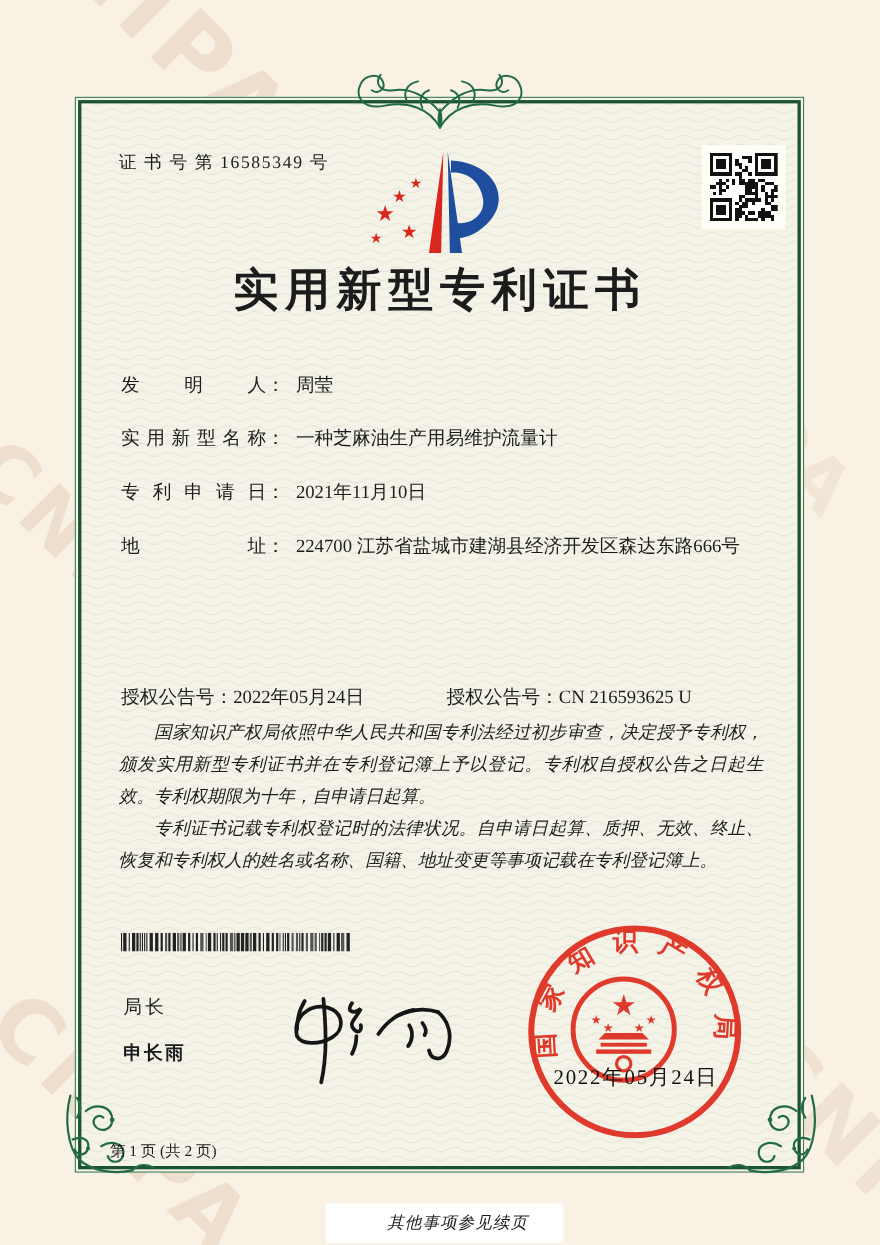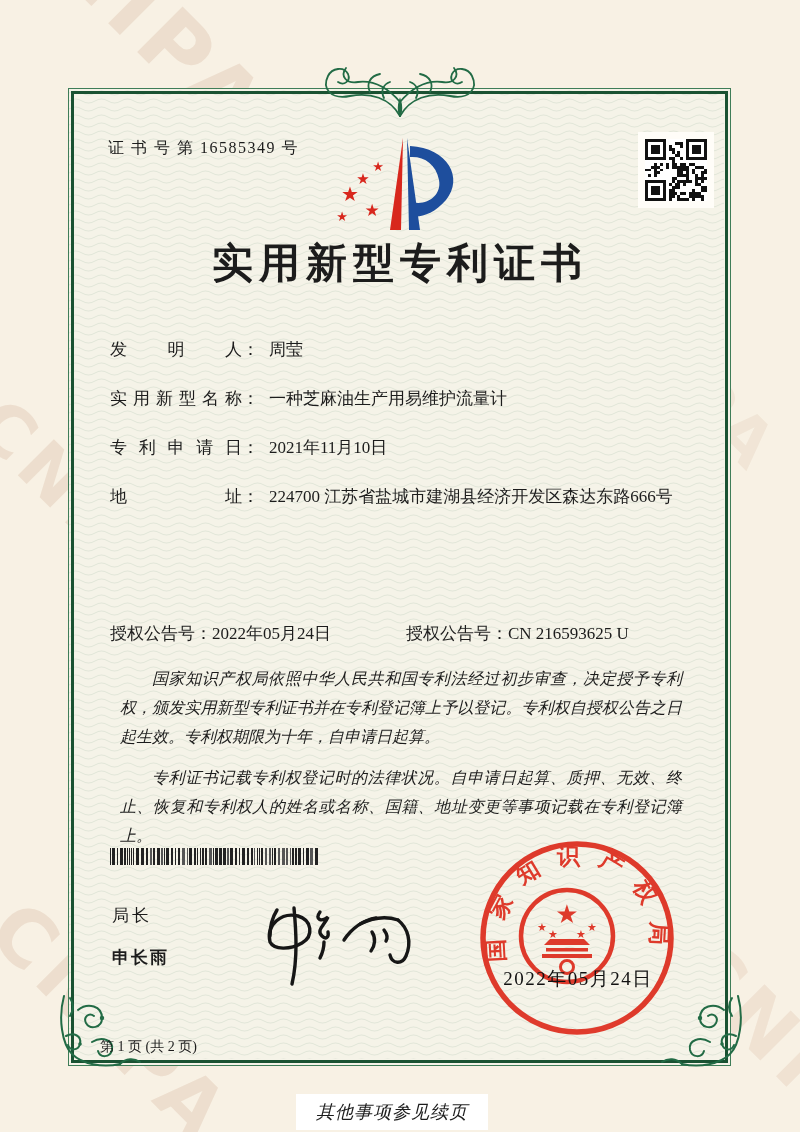--- a/index.html
+++ b/index.html
@@ -49,37 +49,37 @@
     text-align:center;font-size:41px;font-weight:700;letter-spacing:6px;
   }
   .fields{position:absolute;left:110px;top:336px;width:585px;font-size:17px;}
   .field-row{height:27px;line-height:27px;margin-bottom:22px;white-space:nowrap;}
   .field-label{display:inline-block;width:132px;text-align:justify;text-align-last:justify;}
   .field-value{margin-left:10px;}
   .grant-row{position:absolute;left:110px;top:620px;font-size:17px;line-height:27px;white-space:nowrap;}
   .grant-right{position:absolute;left:296px;top:0;}
   .paragraphs{position:absolute;left:108px;top:652px;width:586px;}
   .paragraphs p{
-    margin:12px;font-size:16px;line-height:29px;text-indent:2em;
+    margin:0;font-size:16px;line-height:29px;text-indent:2em;
     text-align:justify;font-style:italic;
   }
   .barcode{position:absolute;left:110px;top:848px;}
   .signer-title{position:absolute;left:112px;top:904px;font-size:17px;letter-spacing:3px;}
   .signer-name{position:absolute;left:112px;top:946px;font-size:17px;letter-spacing:2px;font-weight:bold;}
   .signature{position:absolute;left:232px;top:880px;}
   .seal{position:absolute;left:480px;top:841px;}
   .seal-date{
     position:absolute;left:482px;top:966px;width:192px;text-align:center;
     font-size:19px;letter-spacing:1.5px;color:#111;
   }
   .page-footer{position:absolute;left:100px;right:100px;top:1038px;font-size:14px;}
   .cont-box{
     position:absolute;left:296px;top:1094px;width:192px;height:36px;
     background:#ffffff;line-height:36px;text-align:center;
-    font-size:18px;font-style:italic;letter-spacing:1px;
+    font-size:15px;font-style:italic;letter-spacing:1px;padding-left:24px;
   }
 </style>
 </head>
 <body>
 
 <div class="page">
 
   <div class="wm" style="left:-34px;top:-46px;font-size:88px;">CNIPA</div>
   <div class="wm" style="left:688px;top:-60px;font-size:80px;">CNIPA</div>
   <div class="wm" style="left:545px;top:330px;font-size:66px;color:rgba(196,152,120,0.13);">CNIPA</div>

